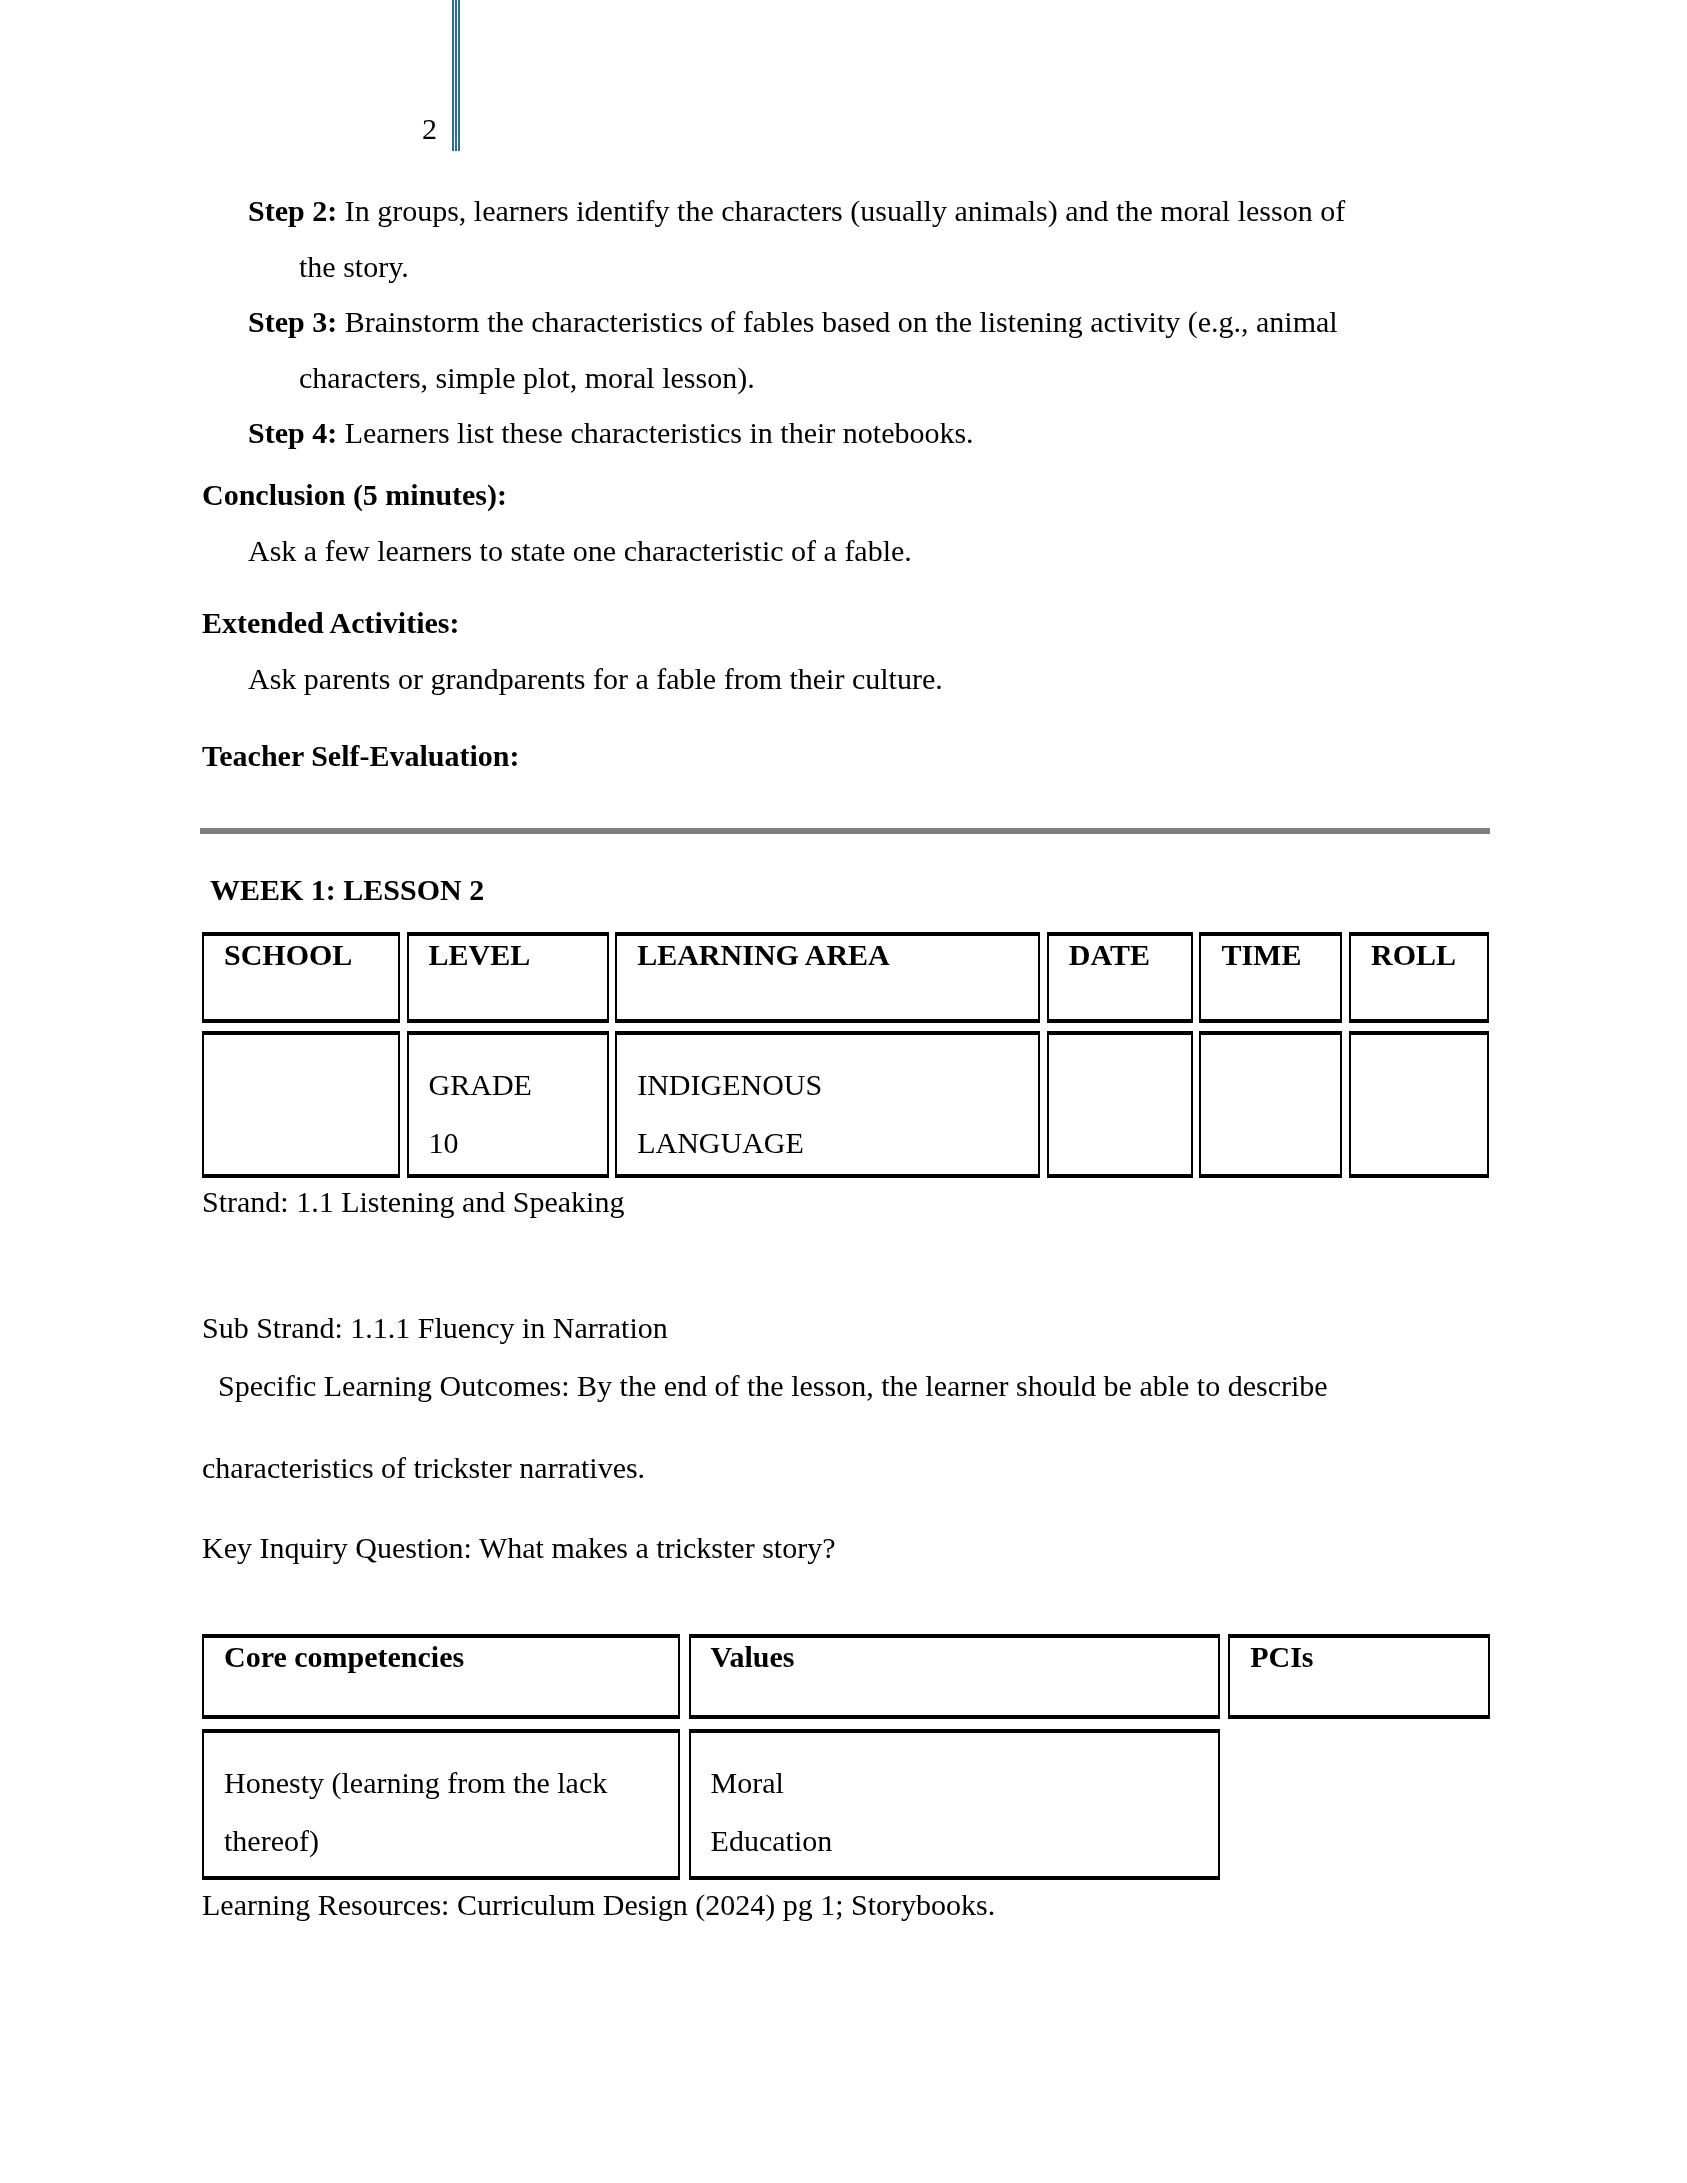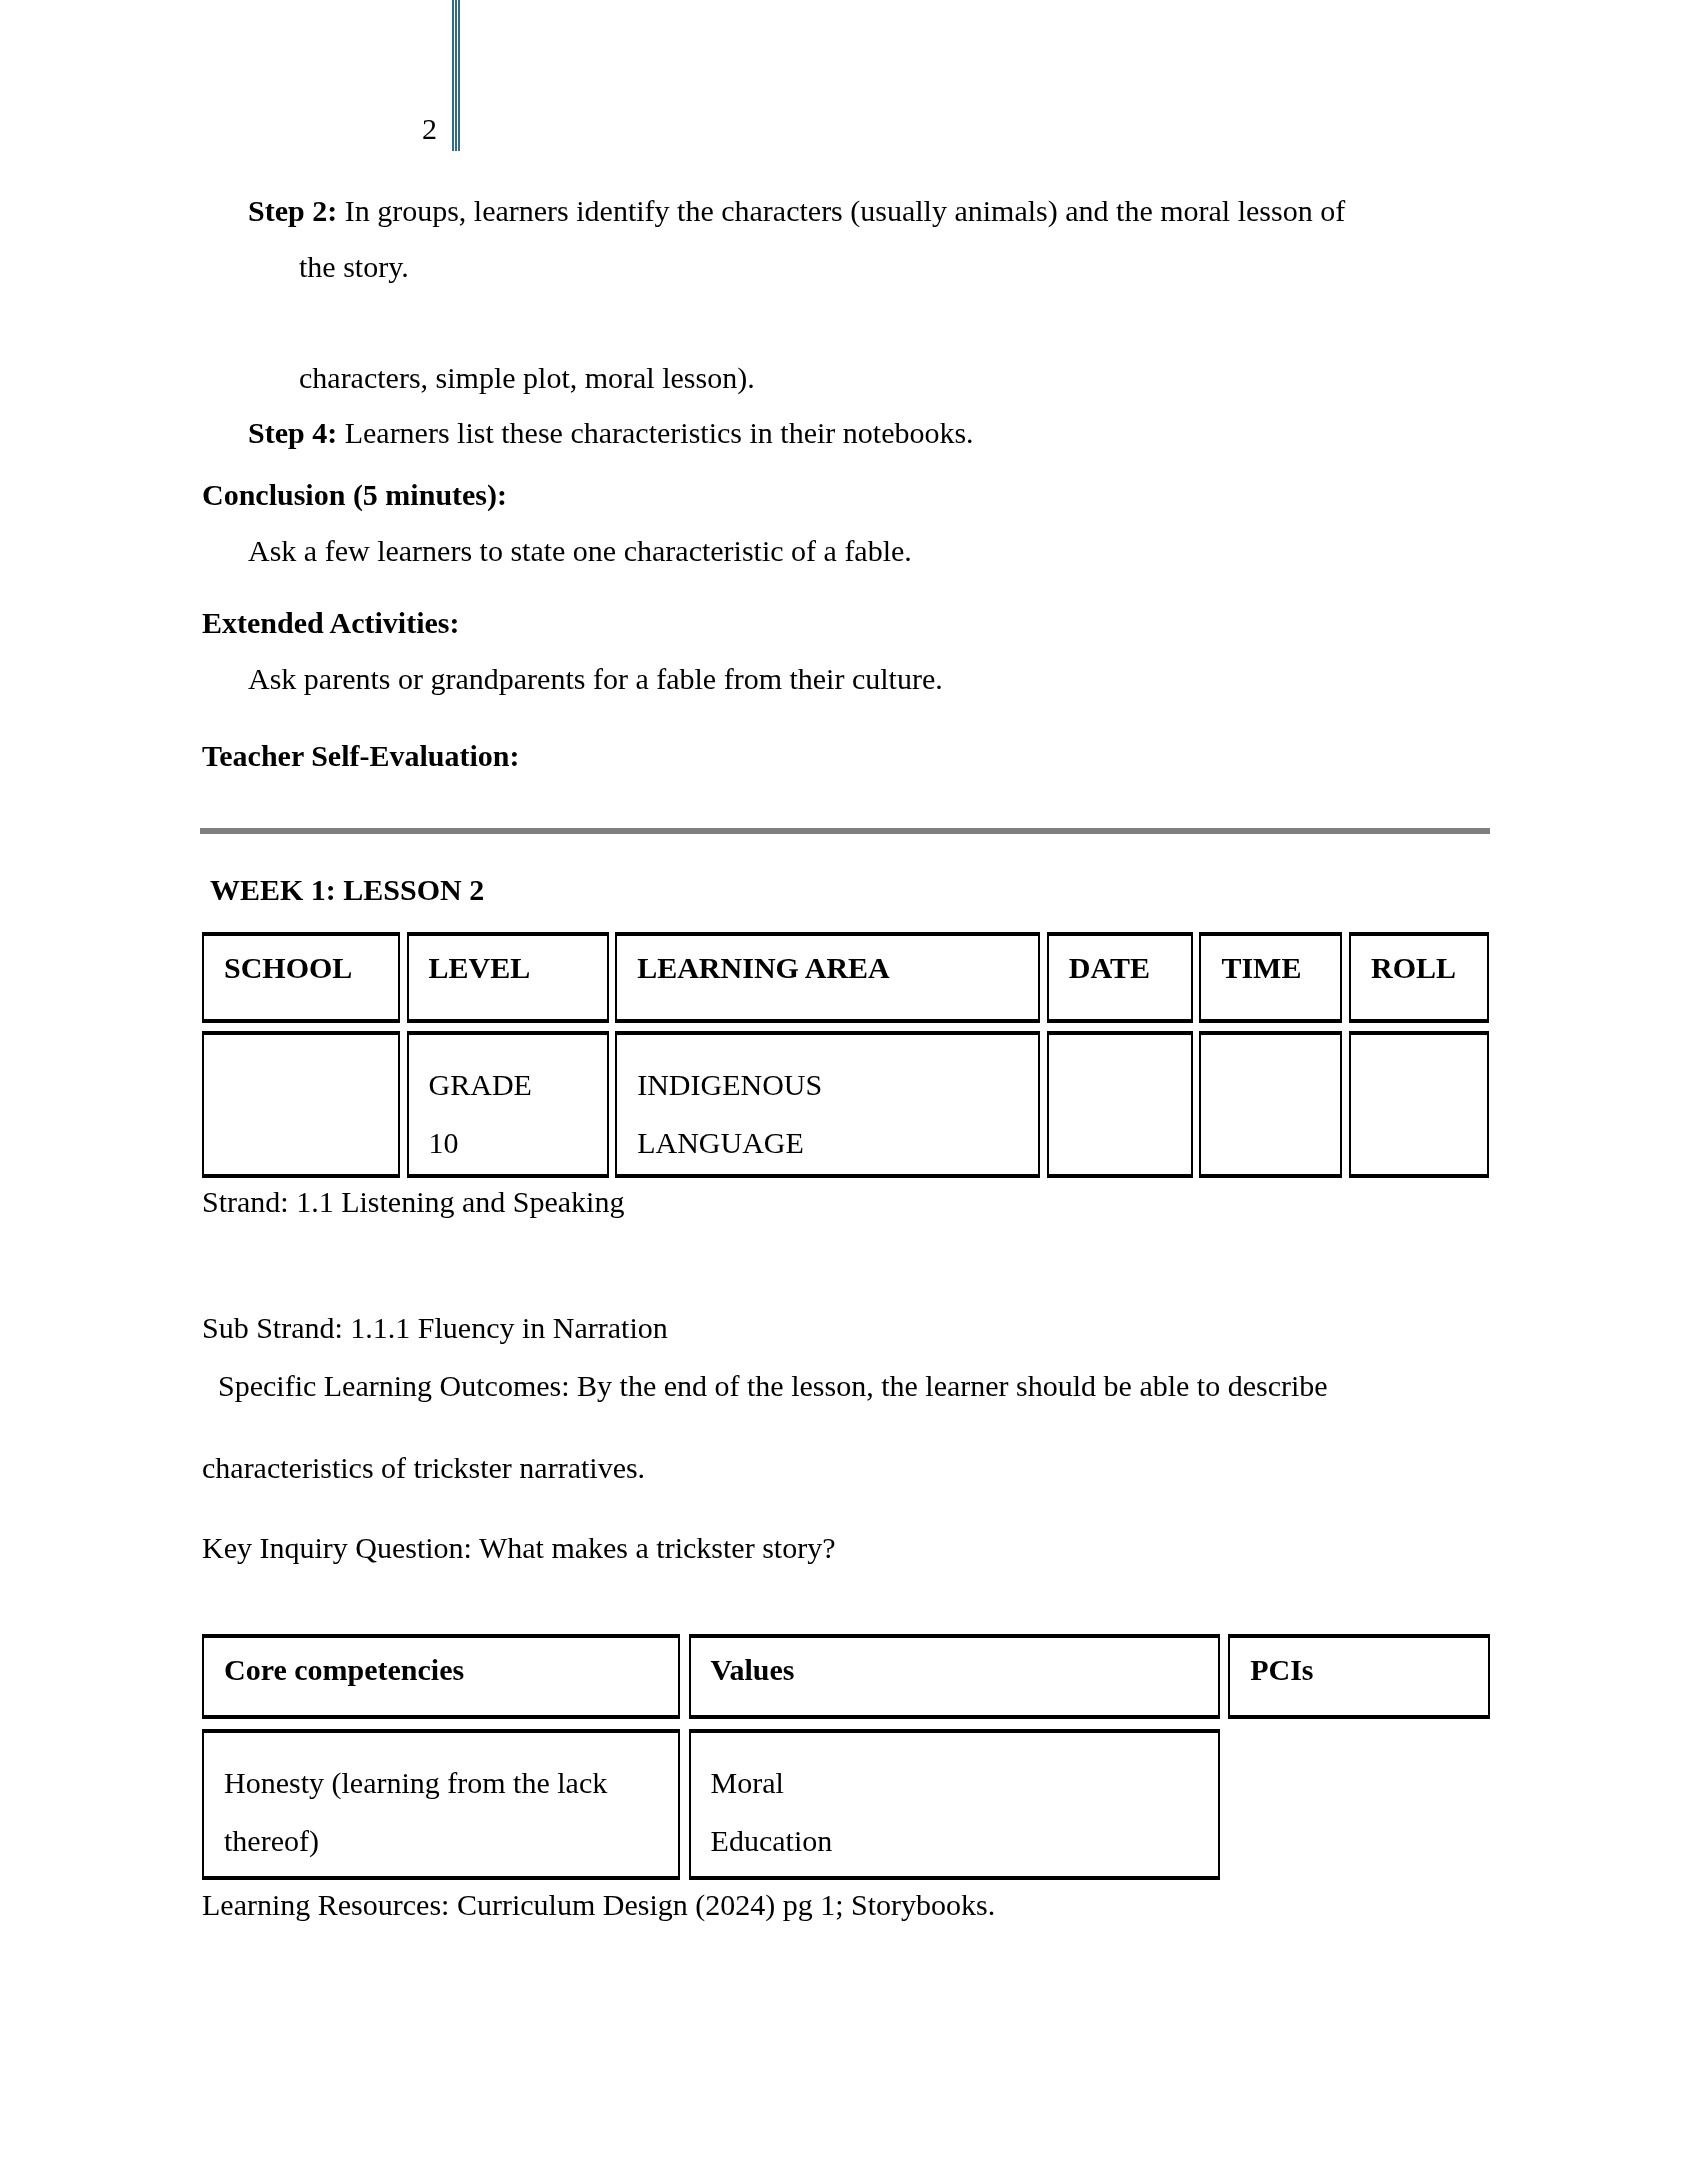--- a/index.html
+++ b/index.html
@@ -51,21 +51,21 @@
     grid-template-columns: 478px 531px 262px;
     grid-template-rows: 85px 151px;
     column-gap: 8.6px; row-gap: 10px;
   }
   .cell {
     border: 2.6px solid #000000;
     border-top-width: 4px;
     border-bottom-width: 4px;
     background: #ffffff;
     font-size: 30px;
-    padding: 15px 4px 0 20px;
+    padding: 2px 4px 0 20px;
     overflow: hidden;
   }
   .cell.hd { font-weight: bold; }
   .cell.rw { padding-top: 21px; line-height: 58px; }
   .wrap { display: inline-block; white-space: normal; vertical-align: top; }
   .w-level { max-width: 126px; }
   .w-area { max-width: 311px; }
   .w-core { max-width: 284px; }
   .w-values { max-width: 457px; }
   .w-pcis { max-width: 152px; }
@@ -77,20 +77,24 @@
 
   <div id="accent-bar"></div>
   <div id="page-num">2</div>
 
   <div class="ln" style="left:248px; top:193px;">
     <span class="b">Step 2:</span>
     <span>In groups, learners identify the characters (usually animals) and the moral lesson of</span>
   </div>
   <div class="ln" style="left:299px; top:249px;">the story.</div>
 
+  <div class="ln" style="left:248px; top:304px;">
+    <span class="b">Step 3:</span>
+    <span>Brainstorm the characteristics of fables based on the listening activity (e.g., animal</span>
+  </div>
   <div class="ln" style="left:299px; top:360px;">characters, simple plot, moral lesson).</div>
 
   <div class="ln" style="left:248px; top:415px;">
     <span class="b">Step 4:</span>
     <span>Learners list these characteristics in their notebooks.</span>
   </div>
 
   <div class="ln b" style="left:202px; top:477px;">Conclusion (5 minutes):</div>
   <div class="ln" style="left:248px; top:533px;">Ask a few learners to state one characteristic of a fable.</div>
 

